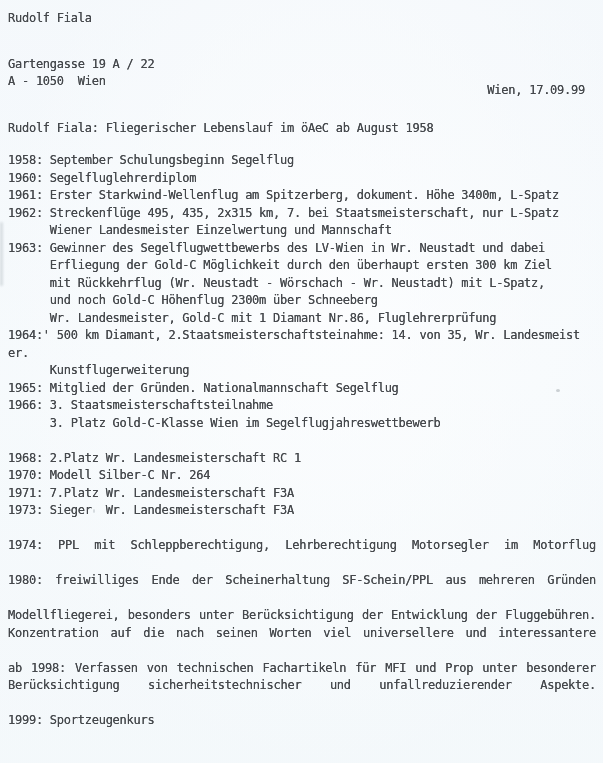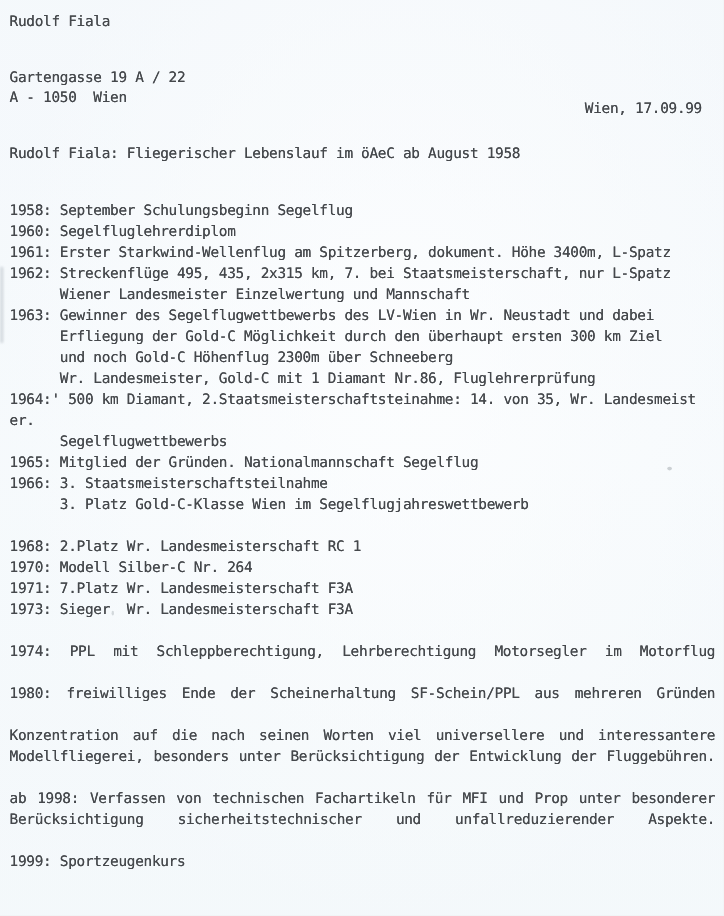--- a/index.html
+++ b/index.html
@@ -21,21 +21,21 @@
     box-sizing: border-box;
     padding: 10px 8px 0 8px;
   }
   .line {
     height: 17.5px;
     line-height: 17.5px;
     white-space: pre;
   }
   .addr1 { margin-top: 28px; }
   .title-line { margin-top: 29px; }
-  .body-block { margin-top: 30px; }
+  .body-block { margin-top: 15px; }
   .dateline {
     position: absolute;
     top: 69px;
     right: 18px;
     white-space: pre;
     margin-top: 13px;
   }
   .wide {
     white-space: normal;
     width: 588px;
@@ -79,40 +79,41 @@
   <div class="line title-line">Rudolf Fiala: Fliegerischer Lebenslauf im öAeC ab August 1958</div>
 
   <div class="body-block">
       <div class="line">1958: September Schulungsbeginn Segelflug</div>
       <div class="line">1960: Segelfluglehrerdiplom</div>
       <div class="line">1961: Erster Starkwind-Wellenflug am Spitzerberg, dokument. Höhe 3400m, L-Spatz</div>
       <div class="line">1962: Streckenflüge 495, 435, 2x315 km, 7. bei Staatsmeisterschaft, nur L-Spatz</div>
       <div class="line">      Wiener Landesmeister Einzelwertung und Mannschaft</div>
       <div class="line">1963: Gewinner des Segelflugwettbewerbs des LV-Wien in Wr. Neustadt und dabei</div>
       <div class="line">      Erfliegung der Gold-C Möglichkeit durch den überhaupt ersten 300 km Ziel</div>
+      <div class="line">      mit Rückkehrflug (Wr. Neustadt - Wörschach - Wr. Neustadt) mit L-Spatz,</div>
       <div class="line">      und noch Gold-C Höhenflug 2300m über Schneeberg</div>
       <div class="line">      Wr. Landesmeister, Gold-C mit 1 Diamant Nr.86, Fluglehrerprüfung</div>
       <div class="line">1964:' 500 km Diamant, 2.Staatsmeisterschaftsteinahme: 14. von 35, Wr. Landesmeist</div>
       <div class="line">er.</div>
-      <div class="line">      Segelflugwettbewerbs</div>
+      <div class="line">      Kunstflugerweiterung</div>
       <div class="line">1965: Mitglied der Gründen. Nationalmannschaft Segelflug</div>
       <div class="line">1966: 3. Staatsmeisterschaftsteilnahme</div>
       <div class="line">      3. Platz Gold-C-Klasse Wien im Segelflugjahreswettbewerb</div>
       <div class="line blank"></div>
       <div class="line">1968: 2.Platz Wr. Landesmeisterschaft RC 1</div>
       <div class="line">1970: Modell Silber-C Nr. 264</div>
       <div class="line">1971: 7.Platz Wr. Landesmeisterschaft F3A</div>
       <div class="line">1973: Sieger  Wr. Landesmeisterschaft F3A</div>
       <div class="line blank"></div>
       <div class="line wide">1974: PPL mit Schleppberechtigung, Lehrberechtigung Motorsegler im Motorflug</div>
       <div class="line blank"></div>
       <div class="line wide">1980: freiwilliges Ende der Scheinerhaltung SF-Schein/PPL aus mehreren Gründen</div>
       <div class="line blank"></div>
+      <div class="line wide">Modellfliegerei, besonders unter Berücksichtigung der Entwicklung der Fluggebühren.</div>
       <div class="line wide">Konzentration auf die nach seinen Worten viel universellere und interessantere</div>
-      <div class="line wide">Modellfliegerei, besonders unter Berücksichtigung der Entwicklung der Fluggebühren.</div>
       <div class="line blank"></div>
       <div class="line wide">ab 1998: Verfassen von technischen Fachartikeln für MFI und Prop unter besonderer</div>
       <div class="line wide">Berücksichtigung sicherheitstechnischer und unfallreduzierender Aspekte.</div>
       <div class="line blank"></div>
       <div class="line">1999: Sportzeugenkurs</div>
     </div>
 
   <div class="artifact smudge-left"></div>
   <div class="artifact speck-1"></div>
   <div class="artifact speck-2"></div>

